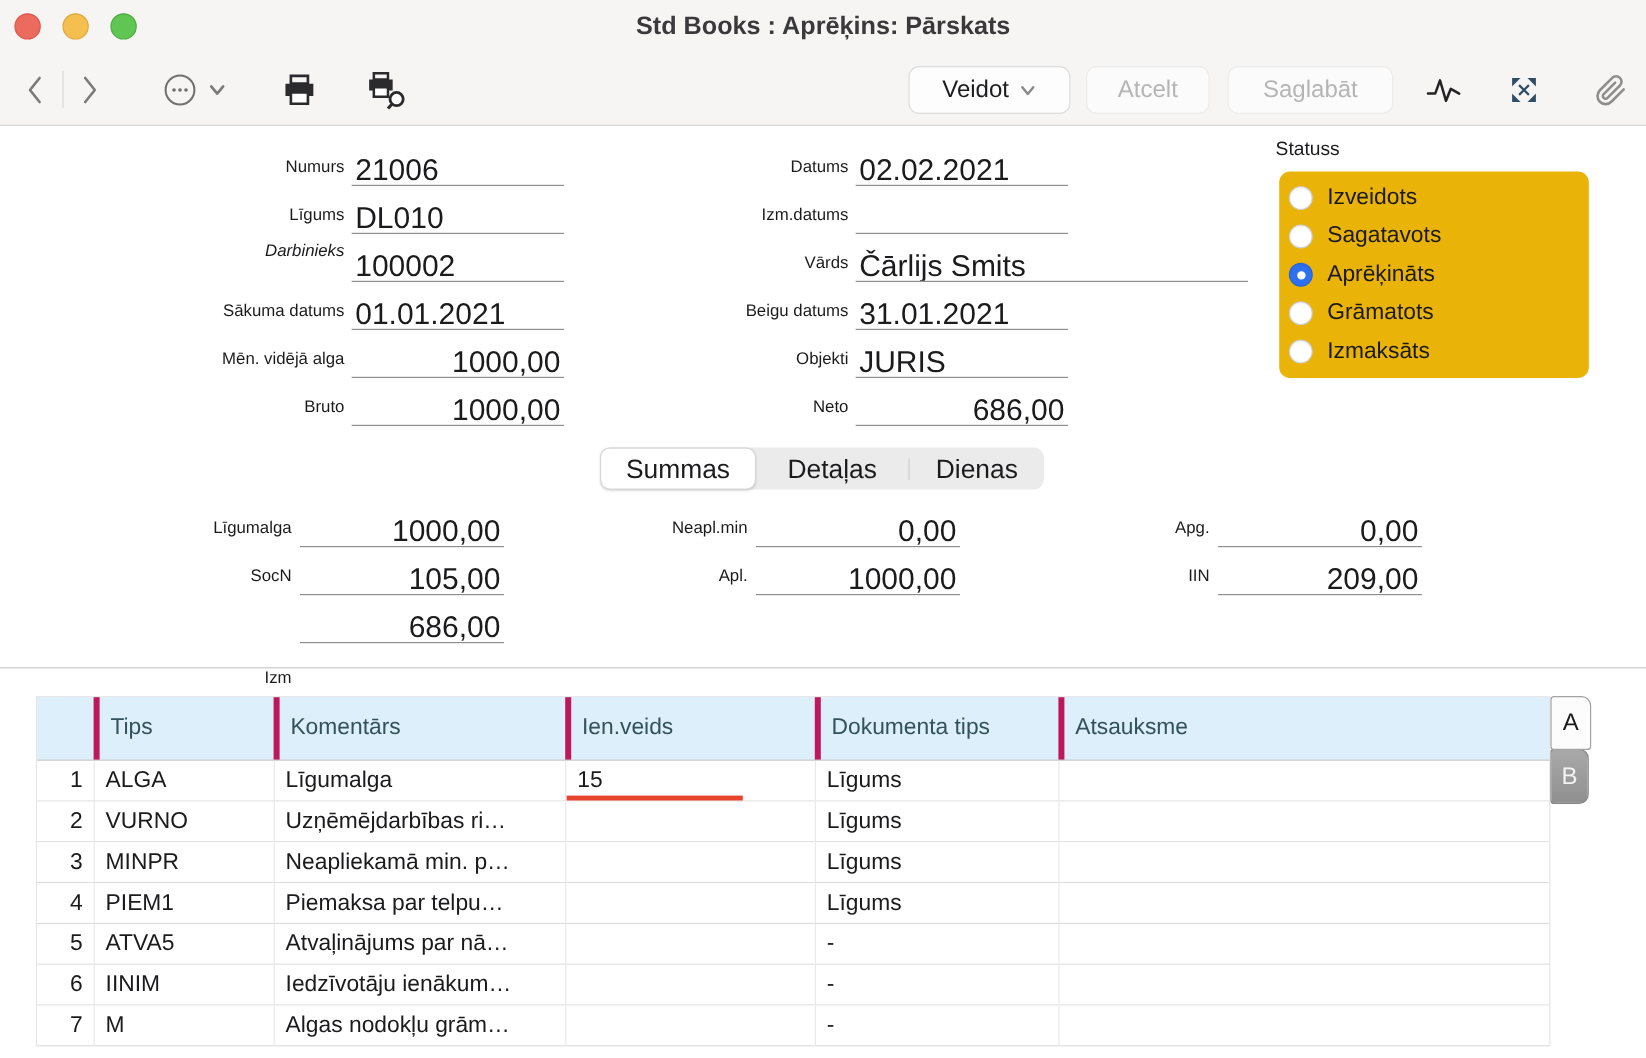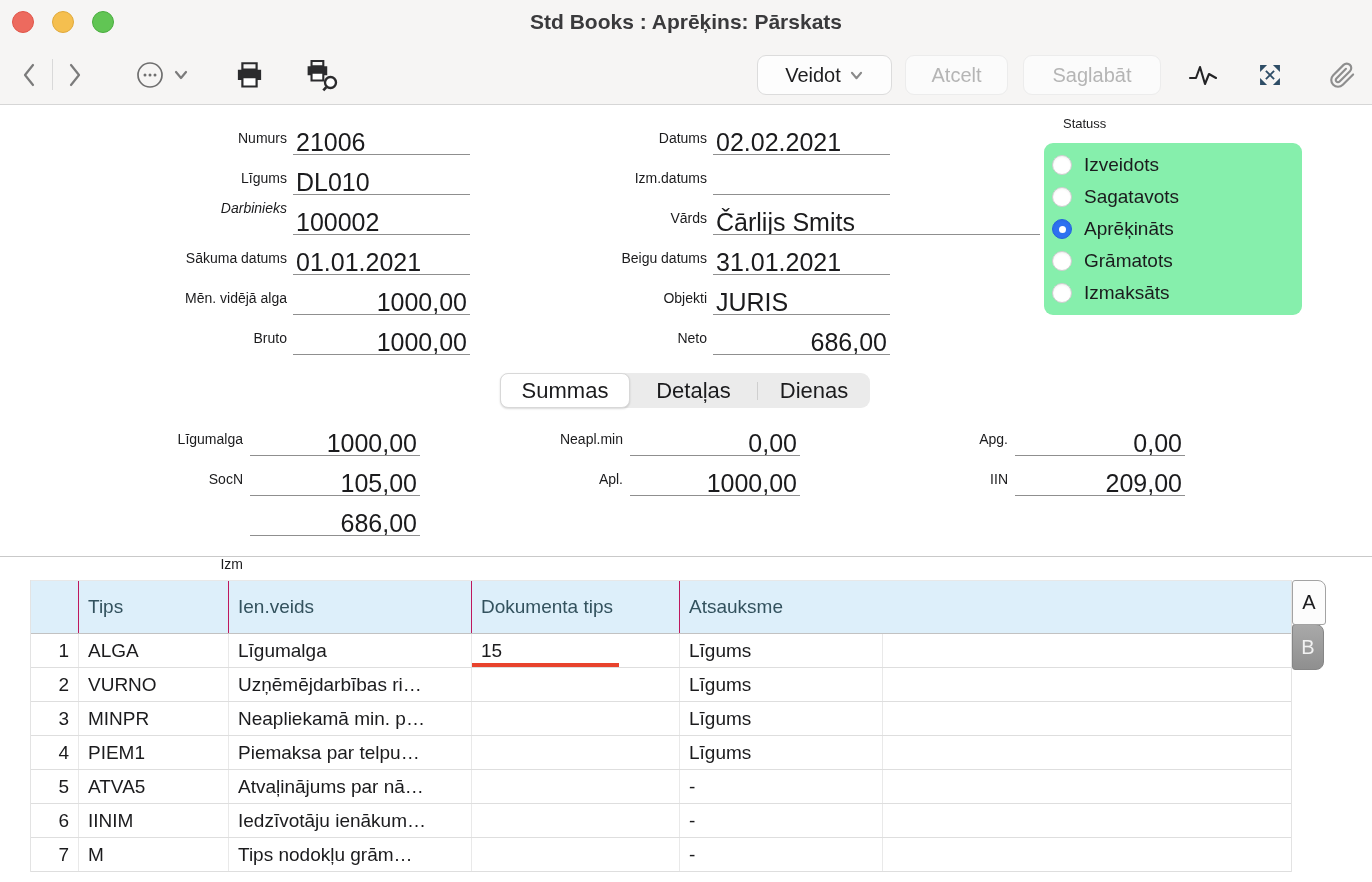--- a/index.html
+++ b/index.html
@@ -20,22 +20,22 @@
   #veidot-btn { left:757px; width:135px; background:#fdfdfd; border:1px solid #dcdcdc; color:#1d1d1f; gap:8px; }
   #atcelt-btn { left:905px; width:103px; background:#fbfbfb; border:1px solid #ececec; color:#b5b5b5; }
   #saglabat-btn { left:1023px; width:138px; background:#fbfbfb; border:1px solid #ececec; color:#b5b5b5; }
 
   
   .lbl { position:absolute; width:250px; font-size:14px; text-align:right; color:#1b1b1d; white-space:nowrap; }
   .fld { position:absolute; height:27px; border-bottom:1px solid #8f8f8f; font-size:25px; padding:0 3px; white-space:nowrap; overflow:hidden; }
   .fld.num { text-align:right; }
 
   
-  #status-label { position:absolute; left:1063px; top:116px; font-size:13px; }
-  #status-box { position:absolute; left:1044px; top:143px; width:258px; height:172px; background:#86efac; border-radius:9px; }
+  #status-label { position:absolute; left:1063px; top:116px; font-size:16px; }
+  #status-box { position:absolute; left:1066px; top:143px; width:258px; height:172px; background:#eab308; border-radius:9px; }
   .radio-row { position:absolute; left:8px; height:32px; display:flex; align-items:center; gap:12px; }
   .radio { width:20px; height:20px; border-radius:50%; background:#fff; border:1px solid #cdcdcd; box-shadow:inset 0 1px 2px rgba(0,0,0,.06); flex:none; }
   .radio.checked { background:#2e71f0; border-color:#2464dd; position:relative; }
   .radio.checked::after { content:""; position:absolute; left:6px; top:6px; width:7px; height:7px; border-radius:50%; background:#fff; }
   .radio-row span { font-size:19px; }
 
   
   #tabs { position:absolute; left:500px; top:373px; width:370px; height:35px; background:#ebebeb; border-radius:9px; display:flex; align-items:center; }
   .seg { height:35px; display:flex; align-items:center; justify-content:center; font-size:22px; color:#1b1b1d; }
   .seg.active { background:#fff; border:1px solid #d8d8d8; border-radius:8px; box-shadow:0 1px 2px rgba(0,0,0,.15); }
@@ -45,21 +45,21 @@
   .seg-div { width:1px; height:18px; background:#cfcfcf; }
 
   
   #section-divider { position:absolute; left:0; top:556px; width:1372px; height:1px; background:#c9c9c9; }
 
   
   #grid { position:absolute; left:30px; top:580px; width:1262px; border-left:1px solid #e3e3e3; border-right:1px solid #e3e3e3; }
   .trow { display:grid; grid-template-columns:47px 150px 243px 208px 203px 1fr; }
   #grid-header { height:54px; background:#ddeffa; border-top:1px solid #e8e8e8; border-bottom:1px solid #c2c2c2; }
   #grid-header .hcell { display:flex; align-items:center; font-size:19px; color:#33525e; padding-left:9px; white-space:nowrap; overflow:hidden; }
-  #grid-header .hcell + .hcell { border-left:1px solid #be185d; }
+  #grid-header .hcell + .hcell { border-left:5px solid #be185d; }
   .brow { height:34px; border-bottom:1px solid #dedede; background:#fff; }
   .bcell { display:flex; align-items:center; font-size:19px; padding-left:9px; white-space:nowrap; overflow:hidden; position:relative; }
   .bcell + .bcell { border-left:1px solid #e9e9e9; }
   .bcell.rownum { justify-content:flex-end; padding-right:9px; padding-left:0; }
   #active-cell-underline { position:absolute; left:0px; bottom:-1px; width:147px; height:5px; background:#e8432d; }
 
   
   #side-tab-a { position:absolute; left:1292px; top:580px; width:34px; height:45px; background:#fcfcfc; border:1px solid #a3a3a3; border-radius:3px 8px 3px 3px; display:flex; align-items:center; justify-content:center; font-size:20px; color:#1b1b1d; z-index:2; }
   #side-tab-b { position:absolute; left:1292px; top:624px; width:32px; height:46px; background:linear-gradient(#a9a9a9,#8f8f8f); border:1px solid #868686; border-radius:3px 8px 8px 3px; display:flex; align-items:center; justify-content:center; font-size:20px; color:#f2f2f2; }
 </style>
@@ -228,20 +228,21 @@
   <div class="fld num" style="left:1015px; top:429px; width:170px;">0,00</div>
   <div class="lbl" style="left:808px; top:471px; width:200px;">IIN</div>
   <div class="fld num" style="left:1015px; top:469px; width:170px;">209,00</div>
 
   <div id="section-divider"></div>
 
   <div id="grid">
     <div id="grid-header" class="trow">
       <div class="hcell"></div>
       <div class="hcell">Tips</div>
+      <div class="hcell">Komentārs</div>
       <div class="hcell">Ien.veids</div>
       <div class="hcell">Dokumenta tips</div>
       <div class="hcell">Atsauksme</div>
     </div>
 
     <div class="trow brow">
       <div class="bcell rownum">1</div>
       <div class="bcell">ALGA</div>
       <div class="bcell">Līgumalga</div>
       <div class="bcell">
@@ -293,21 +294,21 @@
       <div class="bcell">IINIM</div>
       <div class="bcell">Iedzīvotāju ienākum…</div>
       <div class="bcell"></div>
       <div class="bcell">-</div>
       <div class="bcell"></div>
     </div>
 
     <div class="trow brow">
       <div class="bcell rownum">7</div>
       <div class="bcell">M</div>
-      <div class="bcell">Tips nodokļu grām…</div>
+      <div class="bcell">Algas nodokļu grām…</div>
       <div class="bcell"></div>
       <div class="bcell">-</div>
       <div class="bcell"></div>
     </div>
   </div>
 
   <div id="side-tab-a">A</div>
   <div id="side-tab-b">B</div>
 
 </div>

